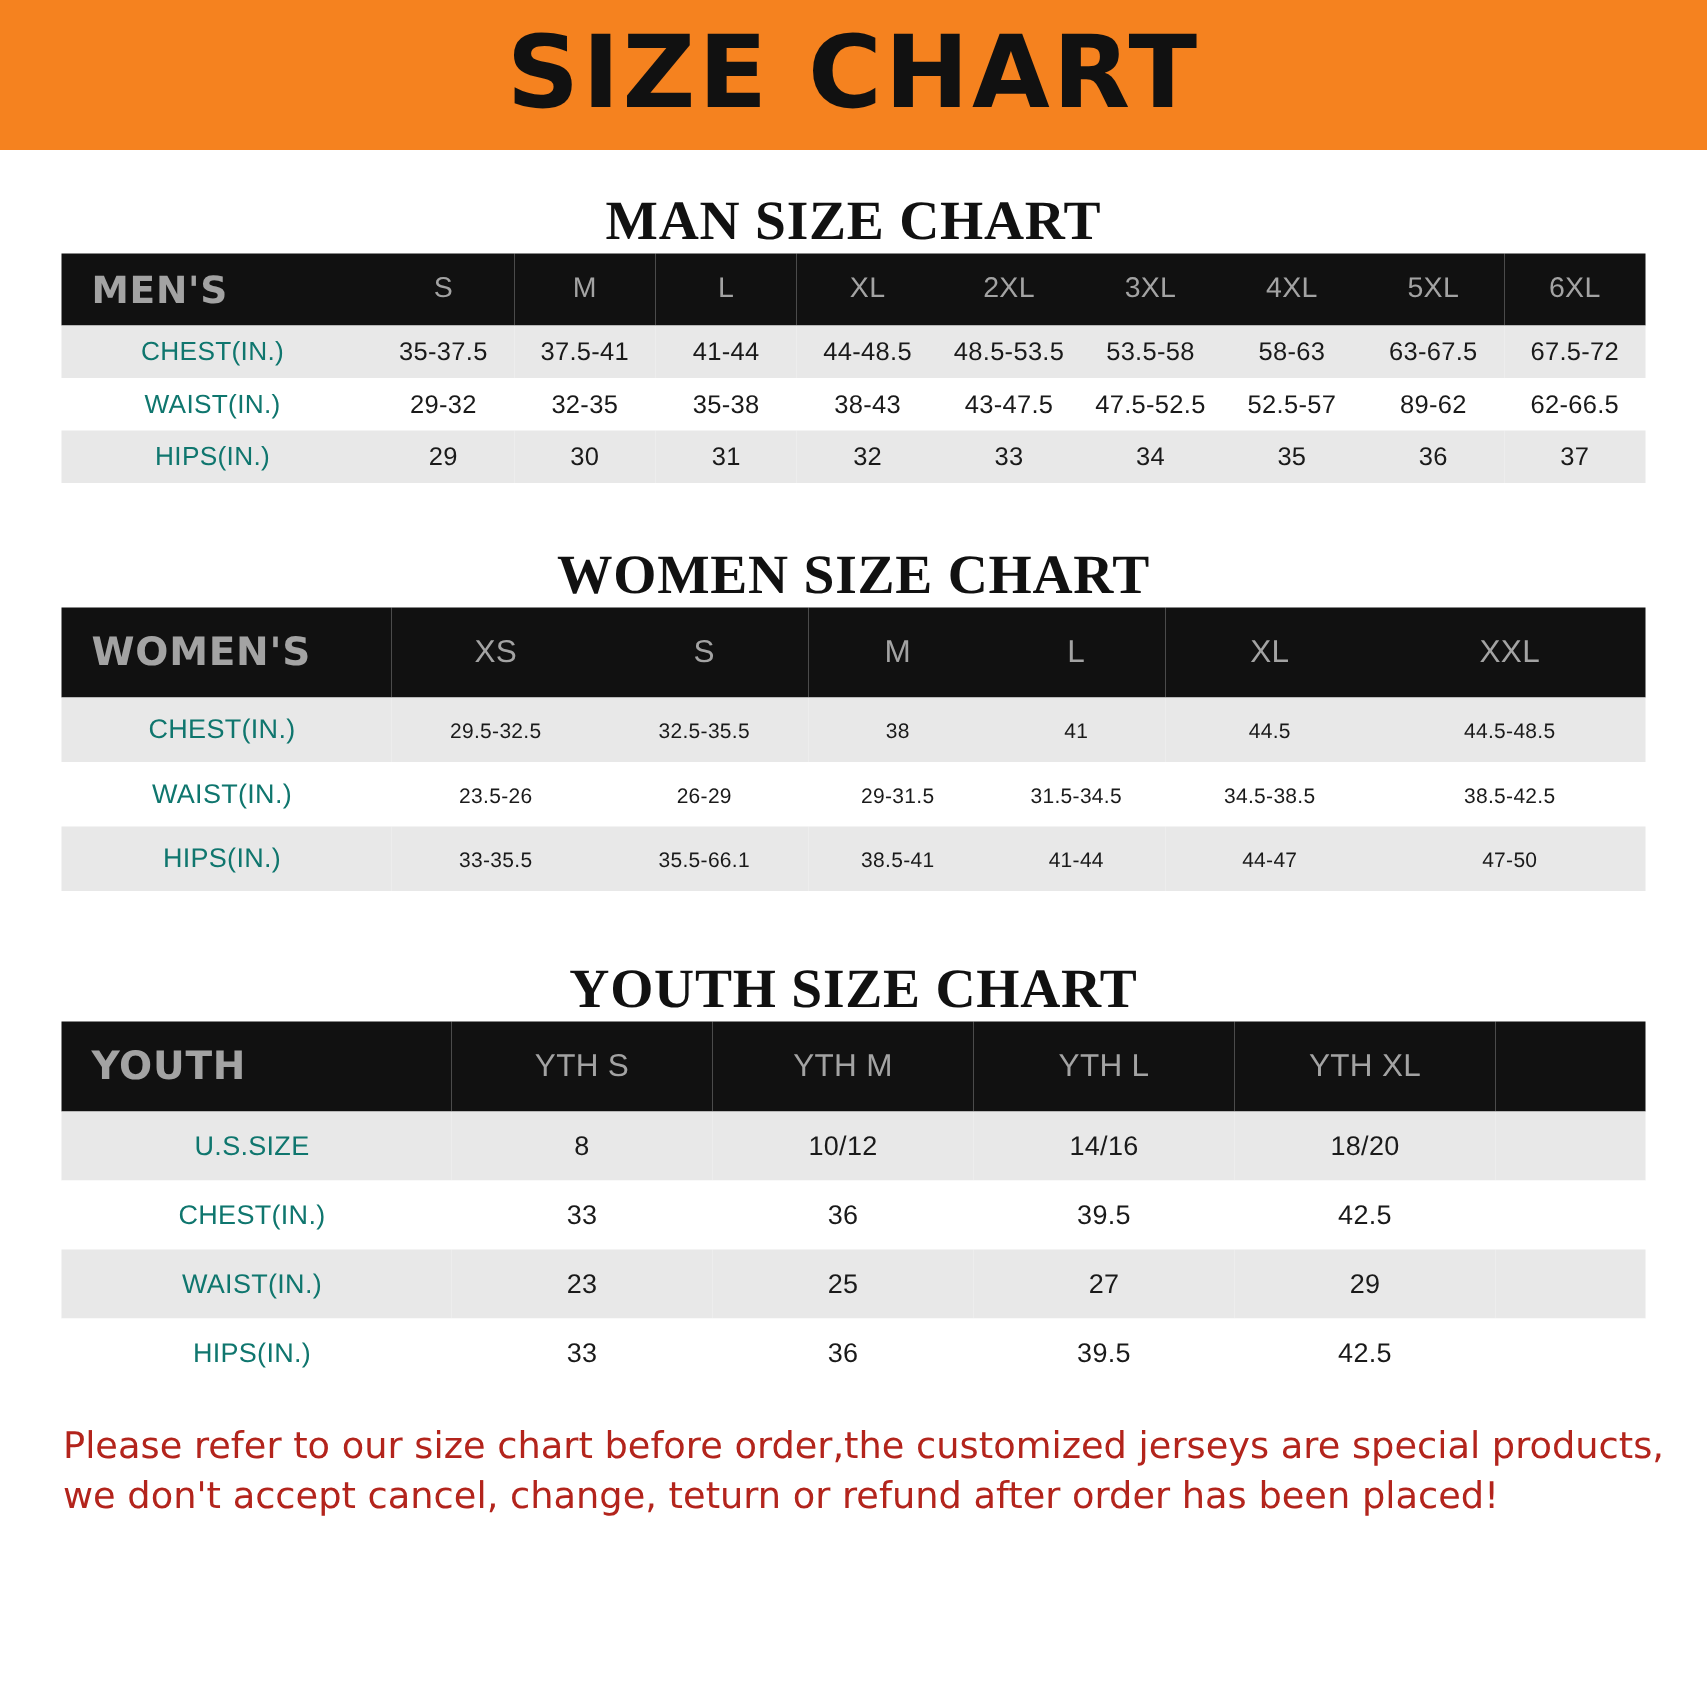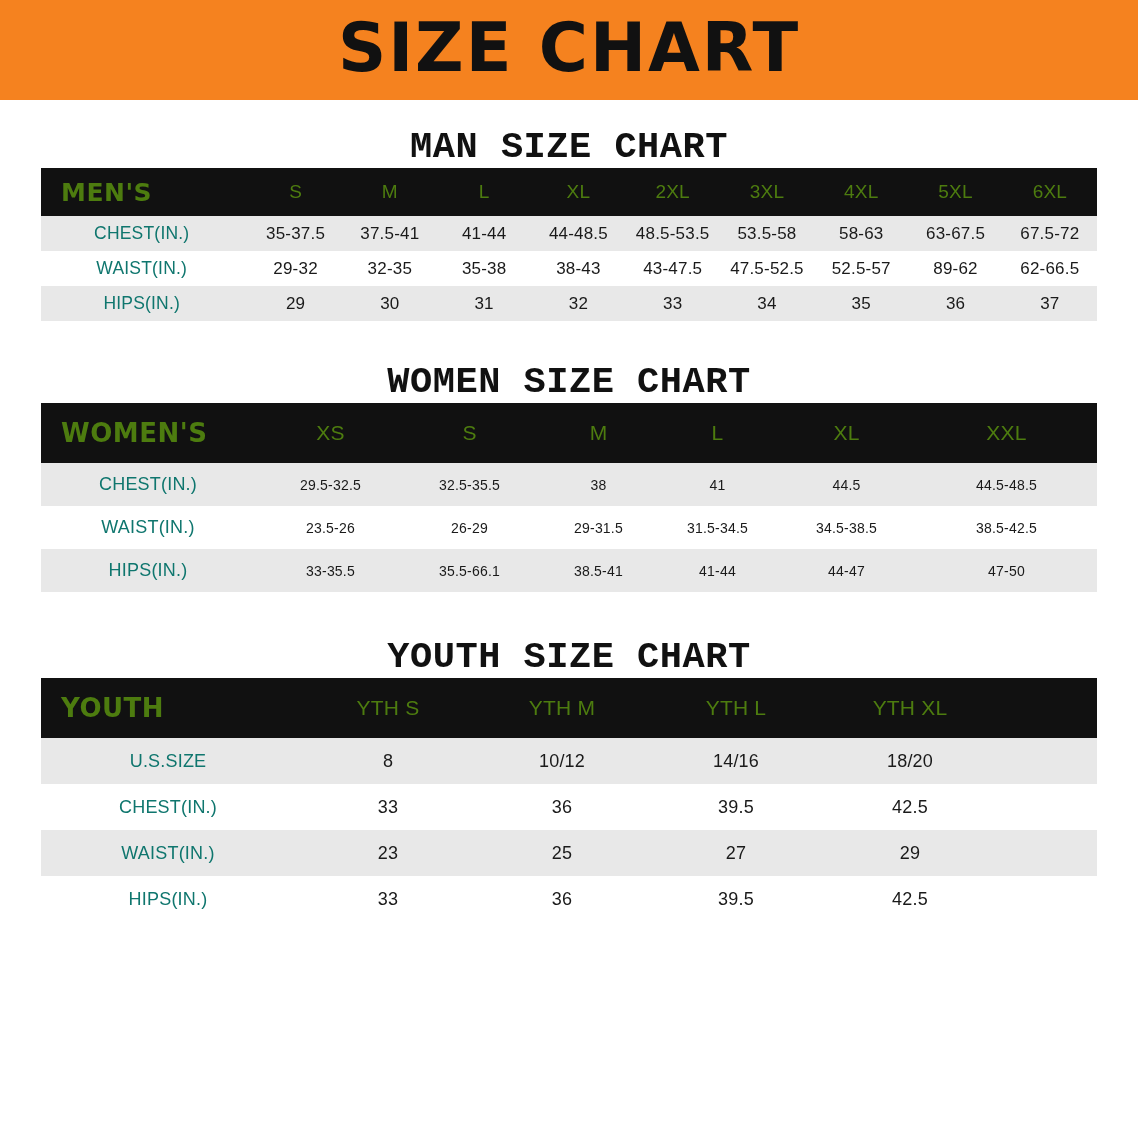--- a/index.html
+++ b/index.html
@@ -29,21 +29,21 @@
     font-weight: bold;
     font-size: 67px;
     letter-spacing: 2px;
     color: #111111;
     line-height: 1;
     margin-top: -4px;
   }
   
   .section-heading {
     text-align: center;
-    font-family: Liberation Mono, monospace;
+    font-family: Liberation Serif, serif;
     font-weight: bold;
     font-size: 37px;
     color: #111111;
     letter-spacing: 0.5px;
   }
   #man-heading { margin-top: 26px; }
   #women-heading { margin-top: 40px; }
   #youth-heading { margin-top: 44px; }
 
   
@@ -63,21 +63,21 @@
     padding: 0;
     text-align: center;
     vertical-align: middle;
     font-size: 17px;
     color: #1a1a1a;
     letter-spacing: 0.2px;
   }
   
   .size-table thead tr { background: #111111; }
   .size-table thead th {
-    color: #4d7c0f;
+    color: #a3a3a3;
     height: 48px;
     font-weight: normal;
     font-size: 19px;
   }
   .size-table thead th.rowlabel {
     text-align: left;
     padding-left: 20px;
     font-family: "DejaVu Sans", sans-serif;
     font-weight: bold;
     font-size: 25px;
@@ -307,14 +307,18 @@
           <td>33</td>
           <td>36</td>
           <td>39.5</td>
           <td>42.5</td>
           <td></td>
         </tr>
       </tbody>
     </table>
   </div>
 
+  <div class="note">
+    <div>Please refer to our size chart before order,the customized jerseys are special products,</div>
+    <div>we don't accept cancel, change, teturn or refund after order has been placed!</div>
+  </div>
 
 </div>
 
 </body></html>

